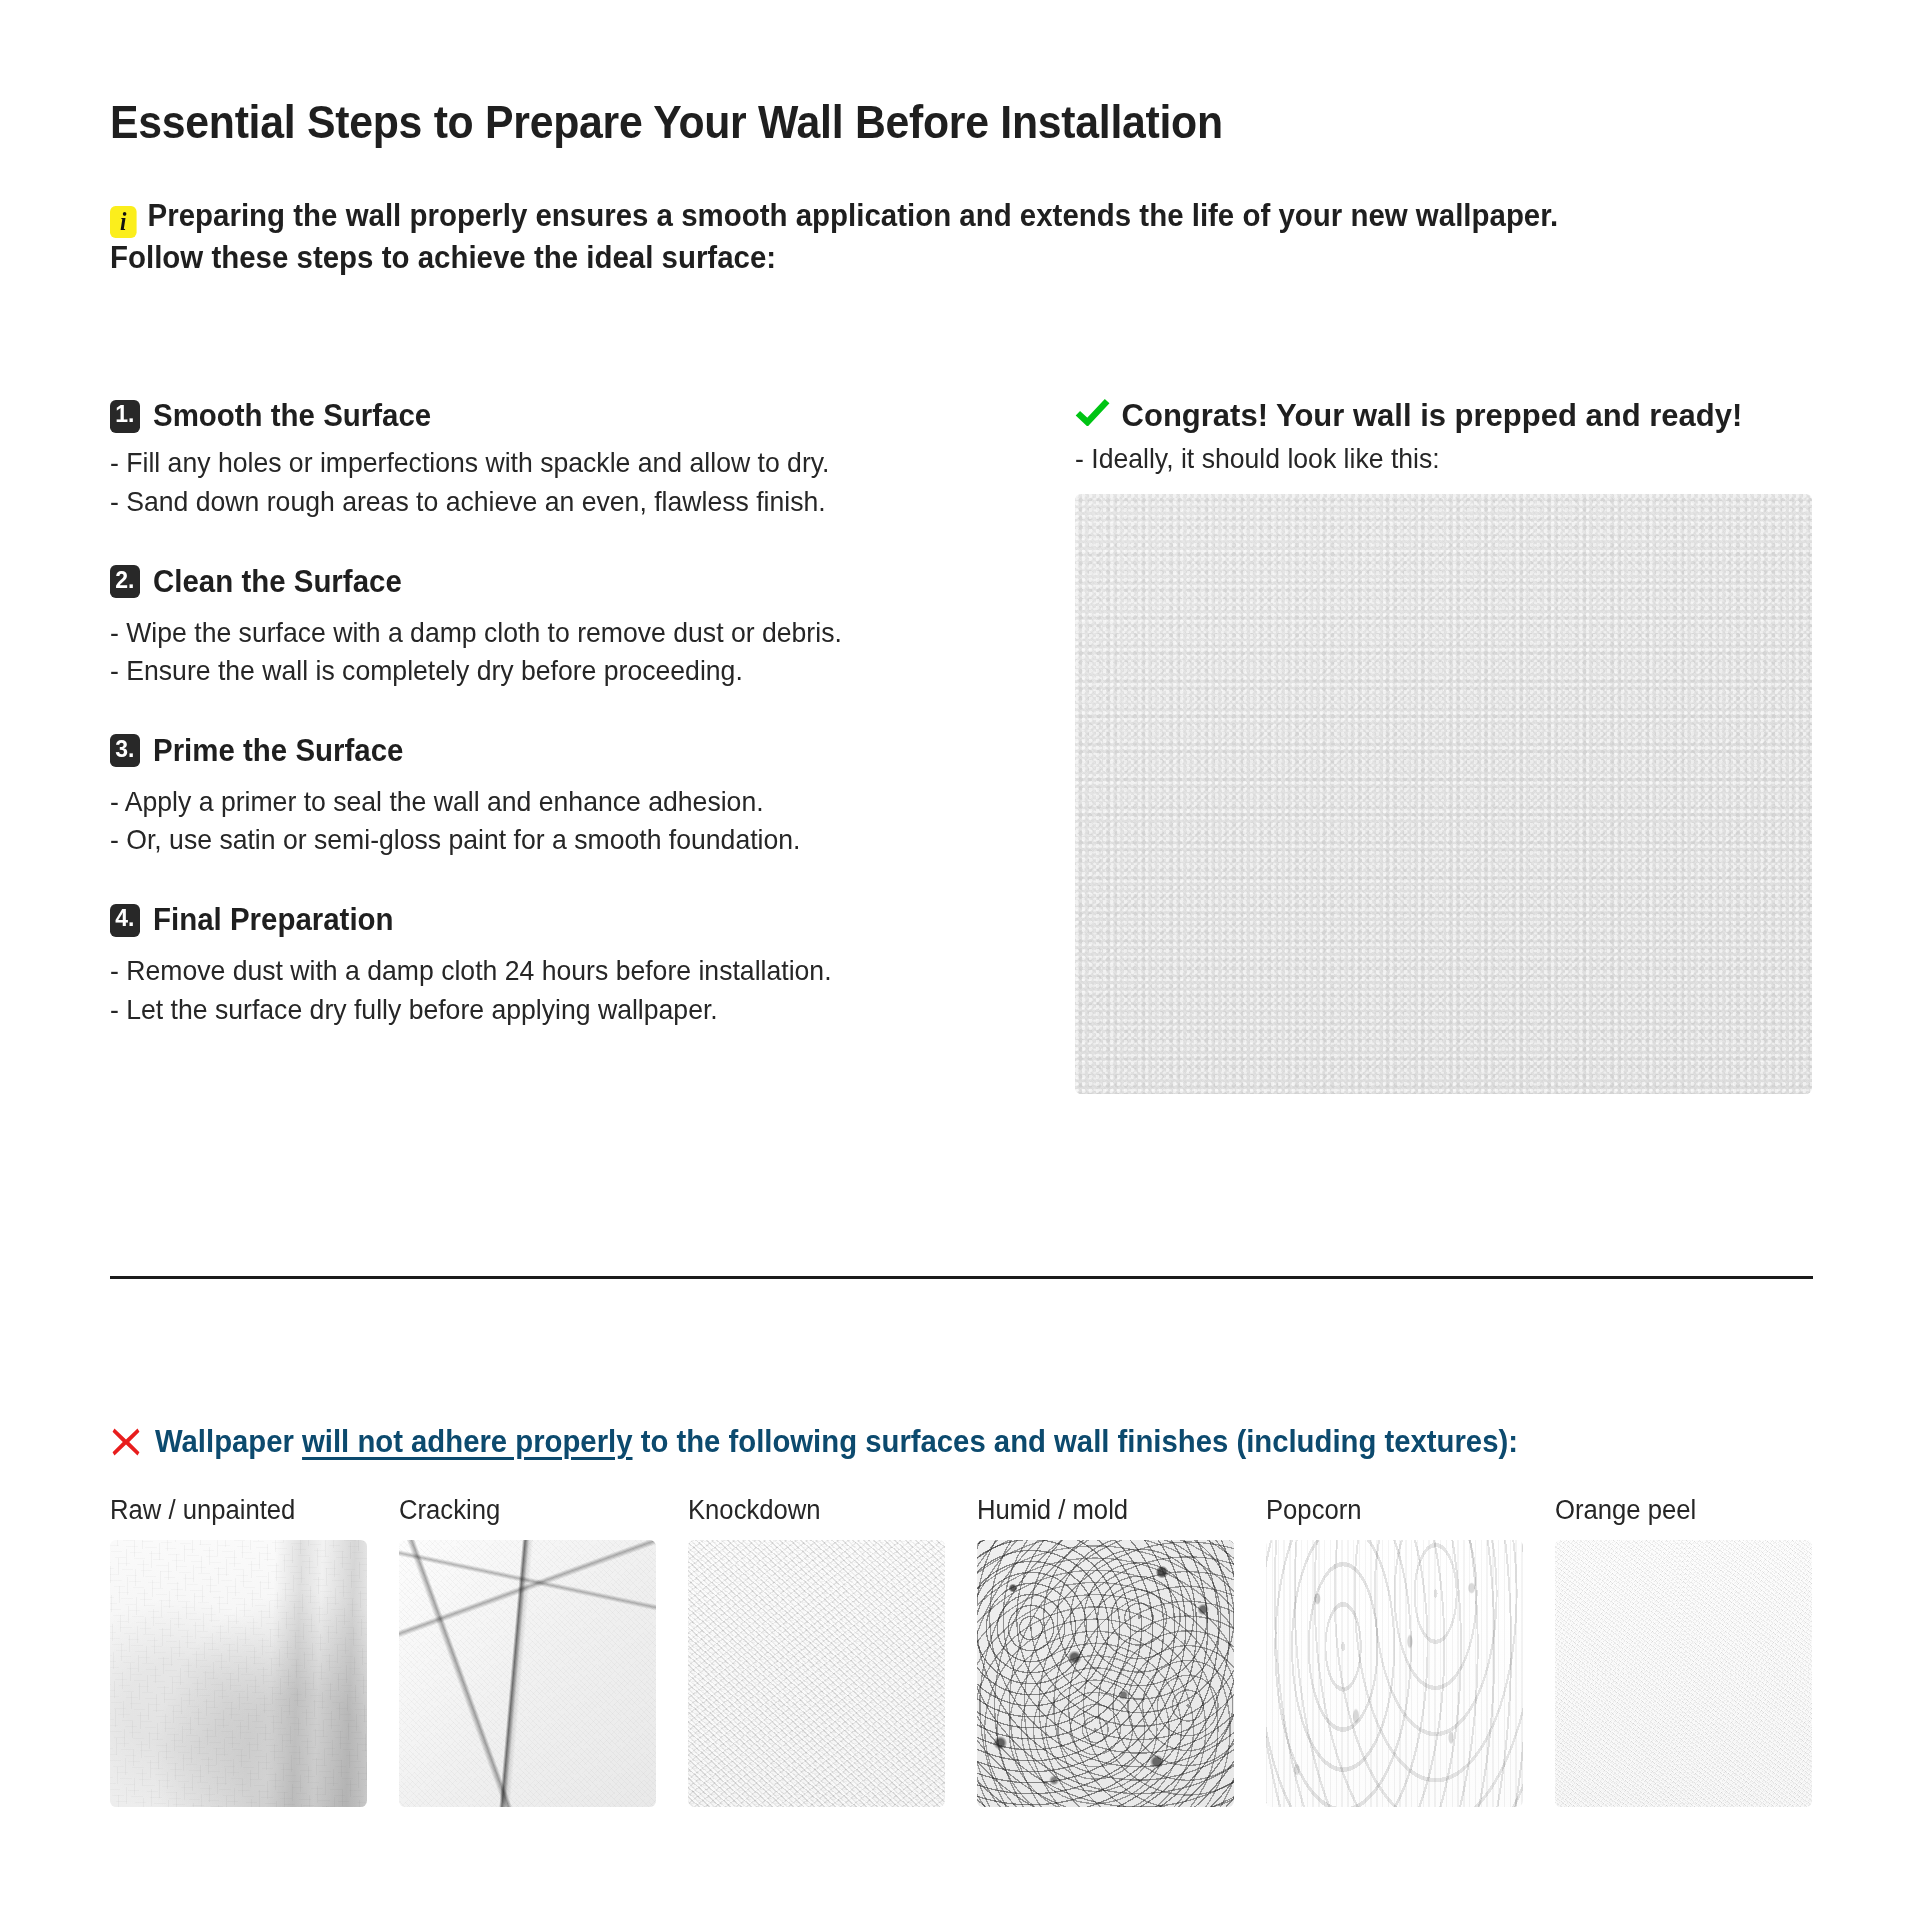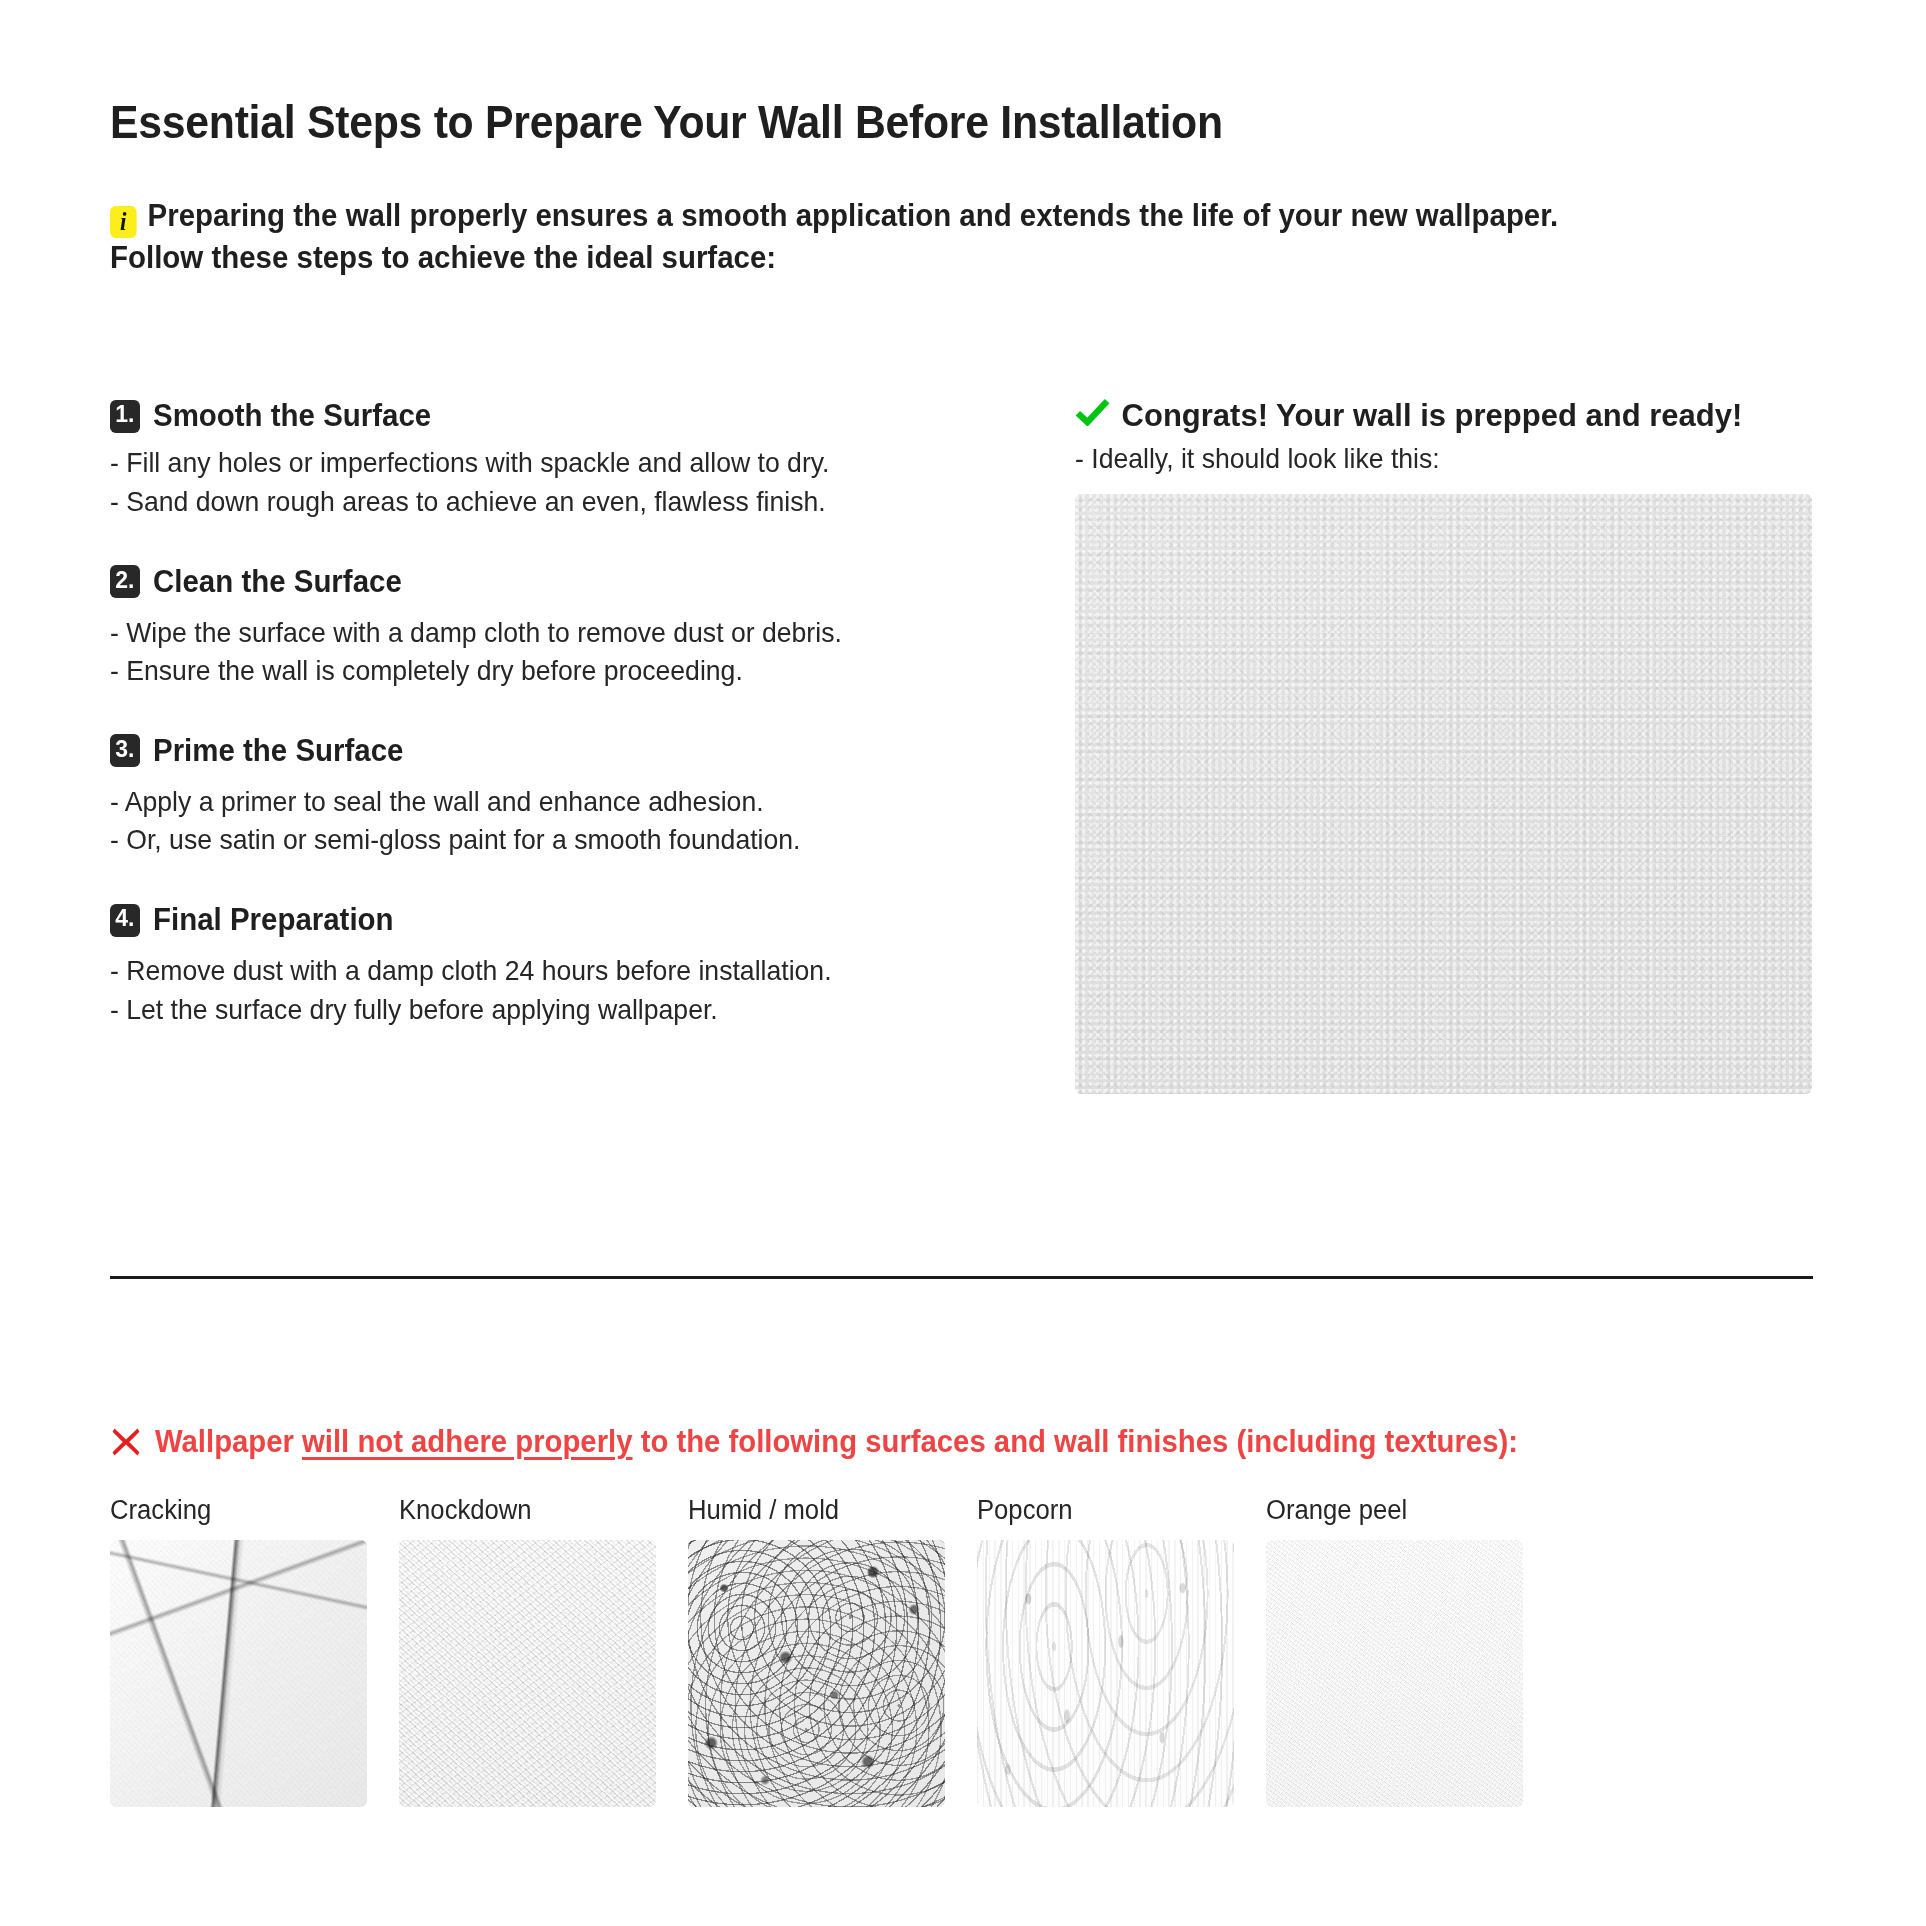--- a/index.html
+++ b/index.html
@@ -149,21 +149,21 @@
   }
 
   
   .warn {
     position: absolute;
     left: 110px; top: 1424px;
     display: flex;
     align-items: center;
     font-size: 31px;
     font-weight: 700;
-    color: #ef4444;
+    color: #0c4a6e;
     white-space: nowrap;
   }
   .x-icon { width: 32px; height: 32px; margin-right: 13px; flex: 0 0 auto; }
   .warn-text { transform: scaleX(0.945); transform-origin: left center; }
   .warn-underline { text-decoration: underline; text-decoration-thickness: 2.6px; text-underline-offset: 5.1px; }
 
   
   .strip {
     position: absolute;
     left: 110px; top: 1495px;
@@ -325,20 +325,24 @@
 
   <div class="warn">
     <svg class="x-icon" viewBox="0 0 50 50">
       <path d="M7 4 L25 21 L43 4 L46 9 L30 25 L46 41 L43 46 L25 29 L7 46 L4 41 L20 25 L4 9 Z" fill="#e81d1d"></path>
     </svg>
     <span class="warn-text"><span>Wallpaper </span><span class="warn-underline">will not adhere properly</span><span> to the following surfaces and wall finishes (including textures):</span></span>
   </div>
 
   <div class="strip">
 
+    <div class="tcell">
+      <div class="tlabel">Raw / unpainted</div>
+      <div class="tswatch tex-raw"></div>
+    </div>
 
     <div class="tcell">
       <div class="tlabel">Cracking</div>
       <div class="tswatch tex-crack"></div>
     </div>
 
     <div class="tcell">
       <div class="tlabel">Knockdown</div>
       <div class="tswatch tex-knock"></div>
     </div>

